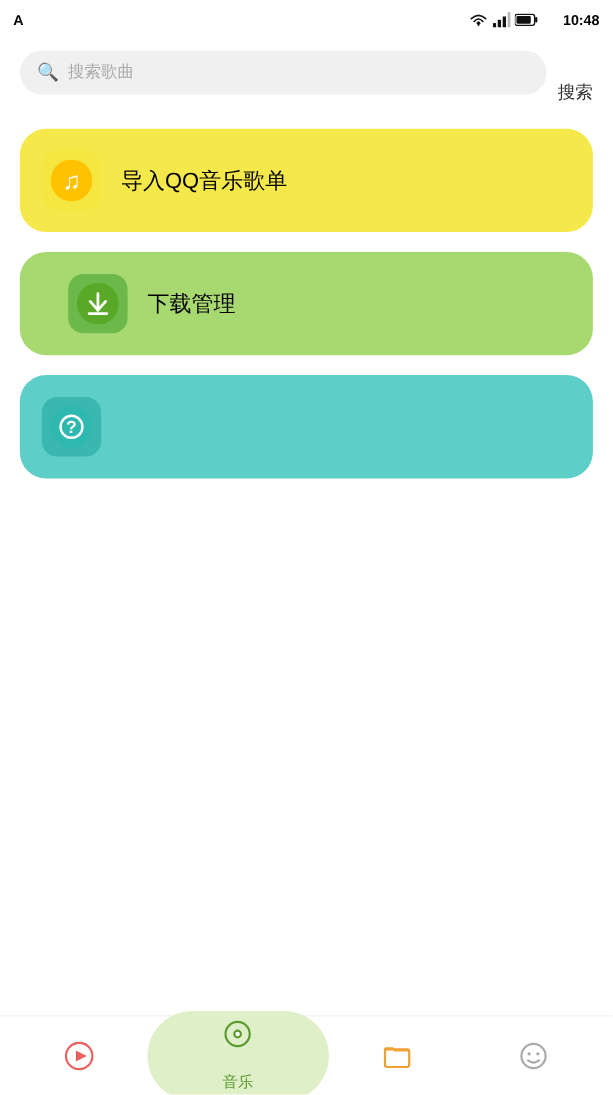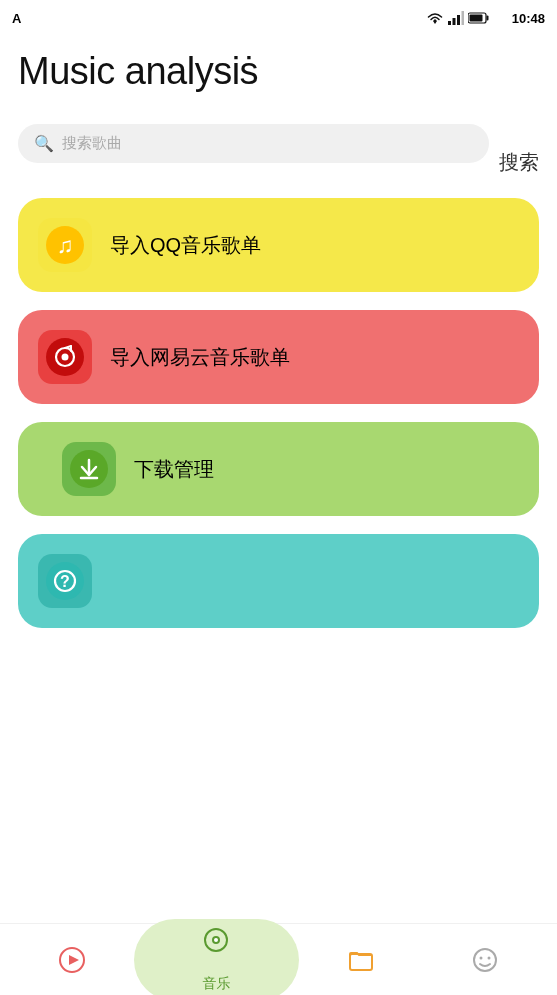--- a/index.html
+++ b/index.html
@@ -72,21 +72,21 @@
     .search-icon-small {
       color: #999;
       font-size: 16px;
     }
     .search-placeholder {
       color: #aaa;
       font-size: 15px;
     }
     .search-btn {
       color: #333;
-      font-size: 20px;
+      font-size: 16px;
       font-weight: 500;
       white-space: nowrap;
       cursor: pointer;
       margin-top: 38px;
     }
 
     
     .menu-card {
       width: 100%;
       border-radius: 24px;
@@ -234,21 +234,20 @@
         <rect x="18.5" y="3.5" width="2" height="5" rx="1" fill="#111"></rect>
         <rect x="1.5" y="2.5" width="13" height="7" rx="1" fill="#111"></rect>
       </svg>
     </div>
     <span>10:48</span>
   </div>
 </div>
 
 <div class="main-content">
 
-  <div class="app-title">Music analysiṡ</div>
 
   <div class="search-row">
     <div class="search-input-wrap">
       <span class="search-icon-small">🔍</span>
       <span class="search-placeholder">搜索歌曲</span>
     </div>
     <div class="search-btn">搜索</div>
   </div>
 
   <div class="menu-card card-qq" style="background:#f5e84a;">
@@ -256,33 +255,20 @@
 
       <svg width="38" height="38" viewBox="0 0 38 38">
         <circle cx="19" cy="19" r="19" fill="#FFC200"></circle>
 
         <text x="19" y="27" text-anchor="middle" font-size="22" fill="white">♫</text>
       </svg>
     </div>
     <span class="card-label">导入QQ音乐歌单</span>
   </div>
 
-  <div class="menu-card card-netease" style="background:#f07070;">
-    <div class="card-icon-wrap icon-netease">
-      <svg width="38" height="38" viewBox="0 0 38 38">
-        <circle cx="19" cy="19" r="19" fill="#c20c0c"></circle>
-
-        <circle cx="19" cy="19" r="9" fill="none" stroke="white" stroke-width="2.2"></circle>
-        <circle cx="19" cy="19" r="3.5" fill="white"></circle>
-        <line x1="19" y1="10" x2="25" y2="8" stroke="white" stroke-width="2" stroke-linecap="round"></line>
-        <line x1="25" y1="8" x2="25" y2="13" stroke="white" stroke-width="2" stroke-linecap="round"></line>
-      </svg>
-    </div>
-    <span class="card-label">导入网易云音乐歌单</span>
-  </div>
 
   <div class="menu-card card-download" style="background:#a8d870;">
     <div class="card-icon-wrap icon-download">
       <svg width="38" height="38" viewBox="0 0 38 38">
         <circle cx="19" cy="19" r="19" fill="#5aa828"></circle>
 
         <polyline points="12,17 19,25 26,17" fill="none" stroke="white" stroke-width="2.5" stroke-linecap="round" stroke-linejoin="round"></polyline>
         <line x1="19" y1="10" x2="19" y2="25" stroke="white" stroke-width="2.5" stroke-linecap="round"></line>
         <line x1="11" y1="28" x2="27" y2="28" stroke="white" stroke-width="2.5" stroke-linecap="round"></line>
       </svg>

